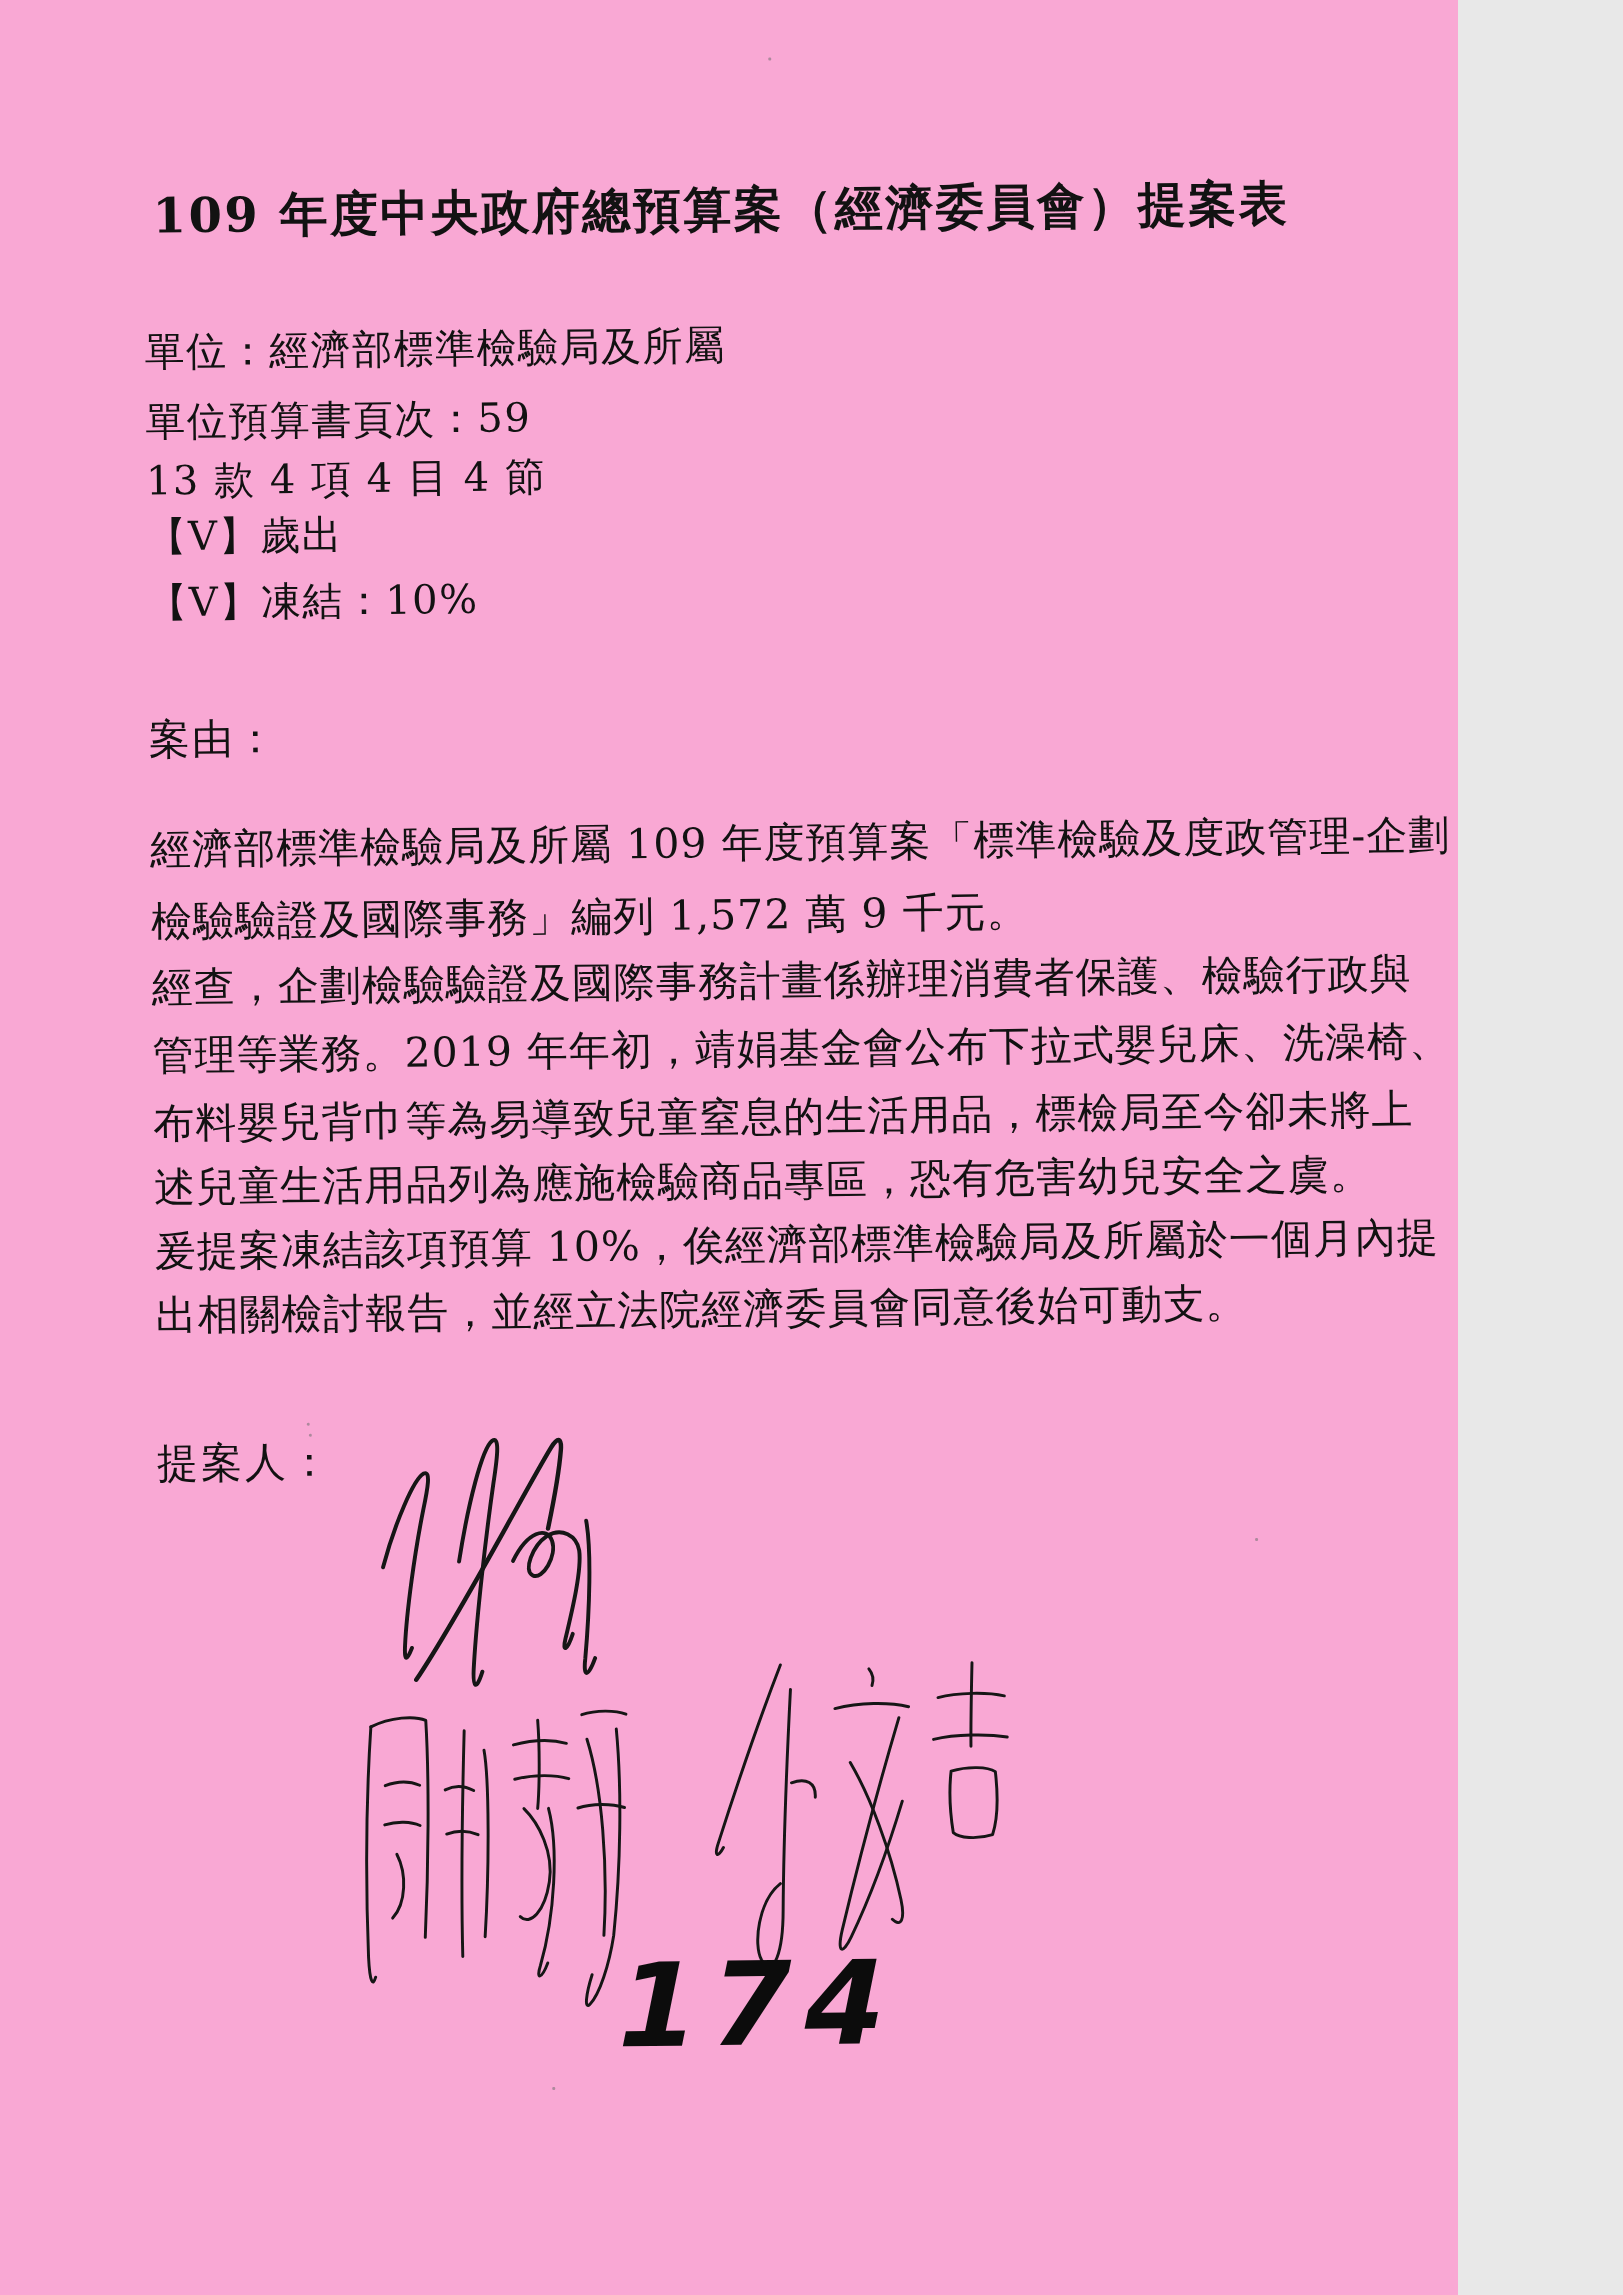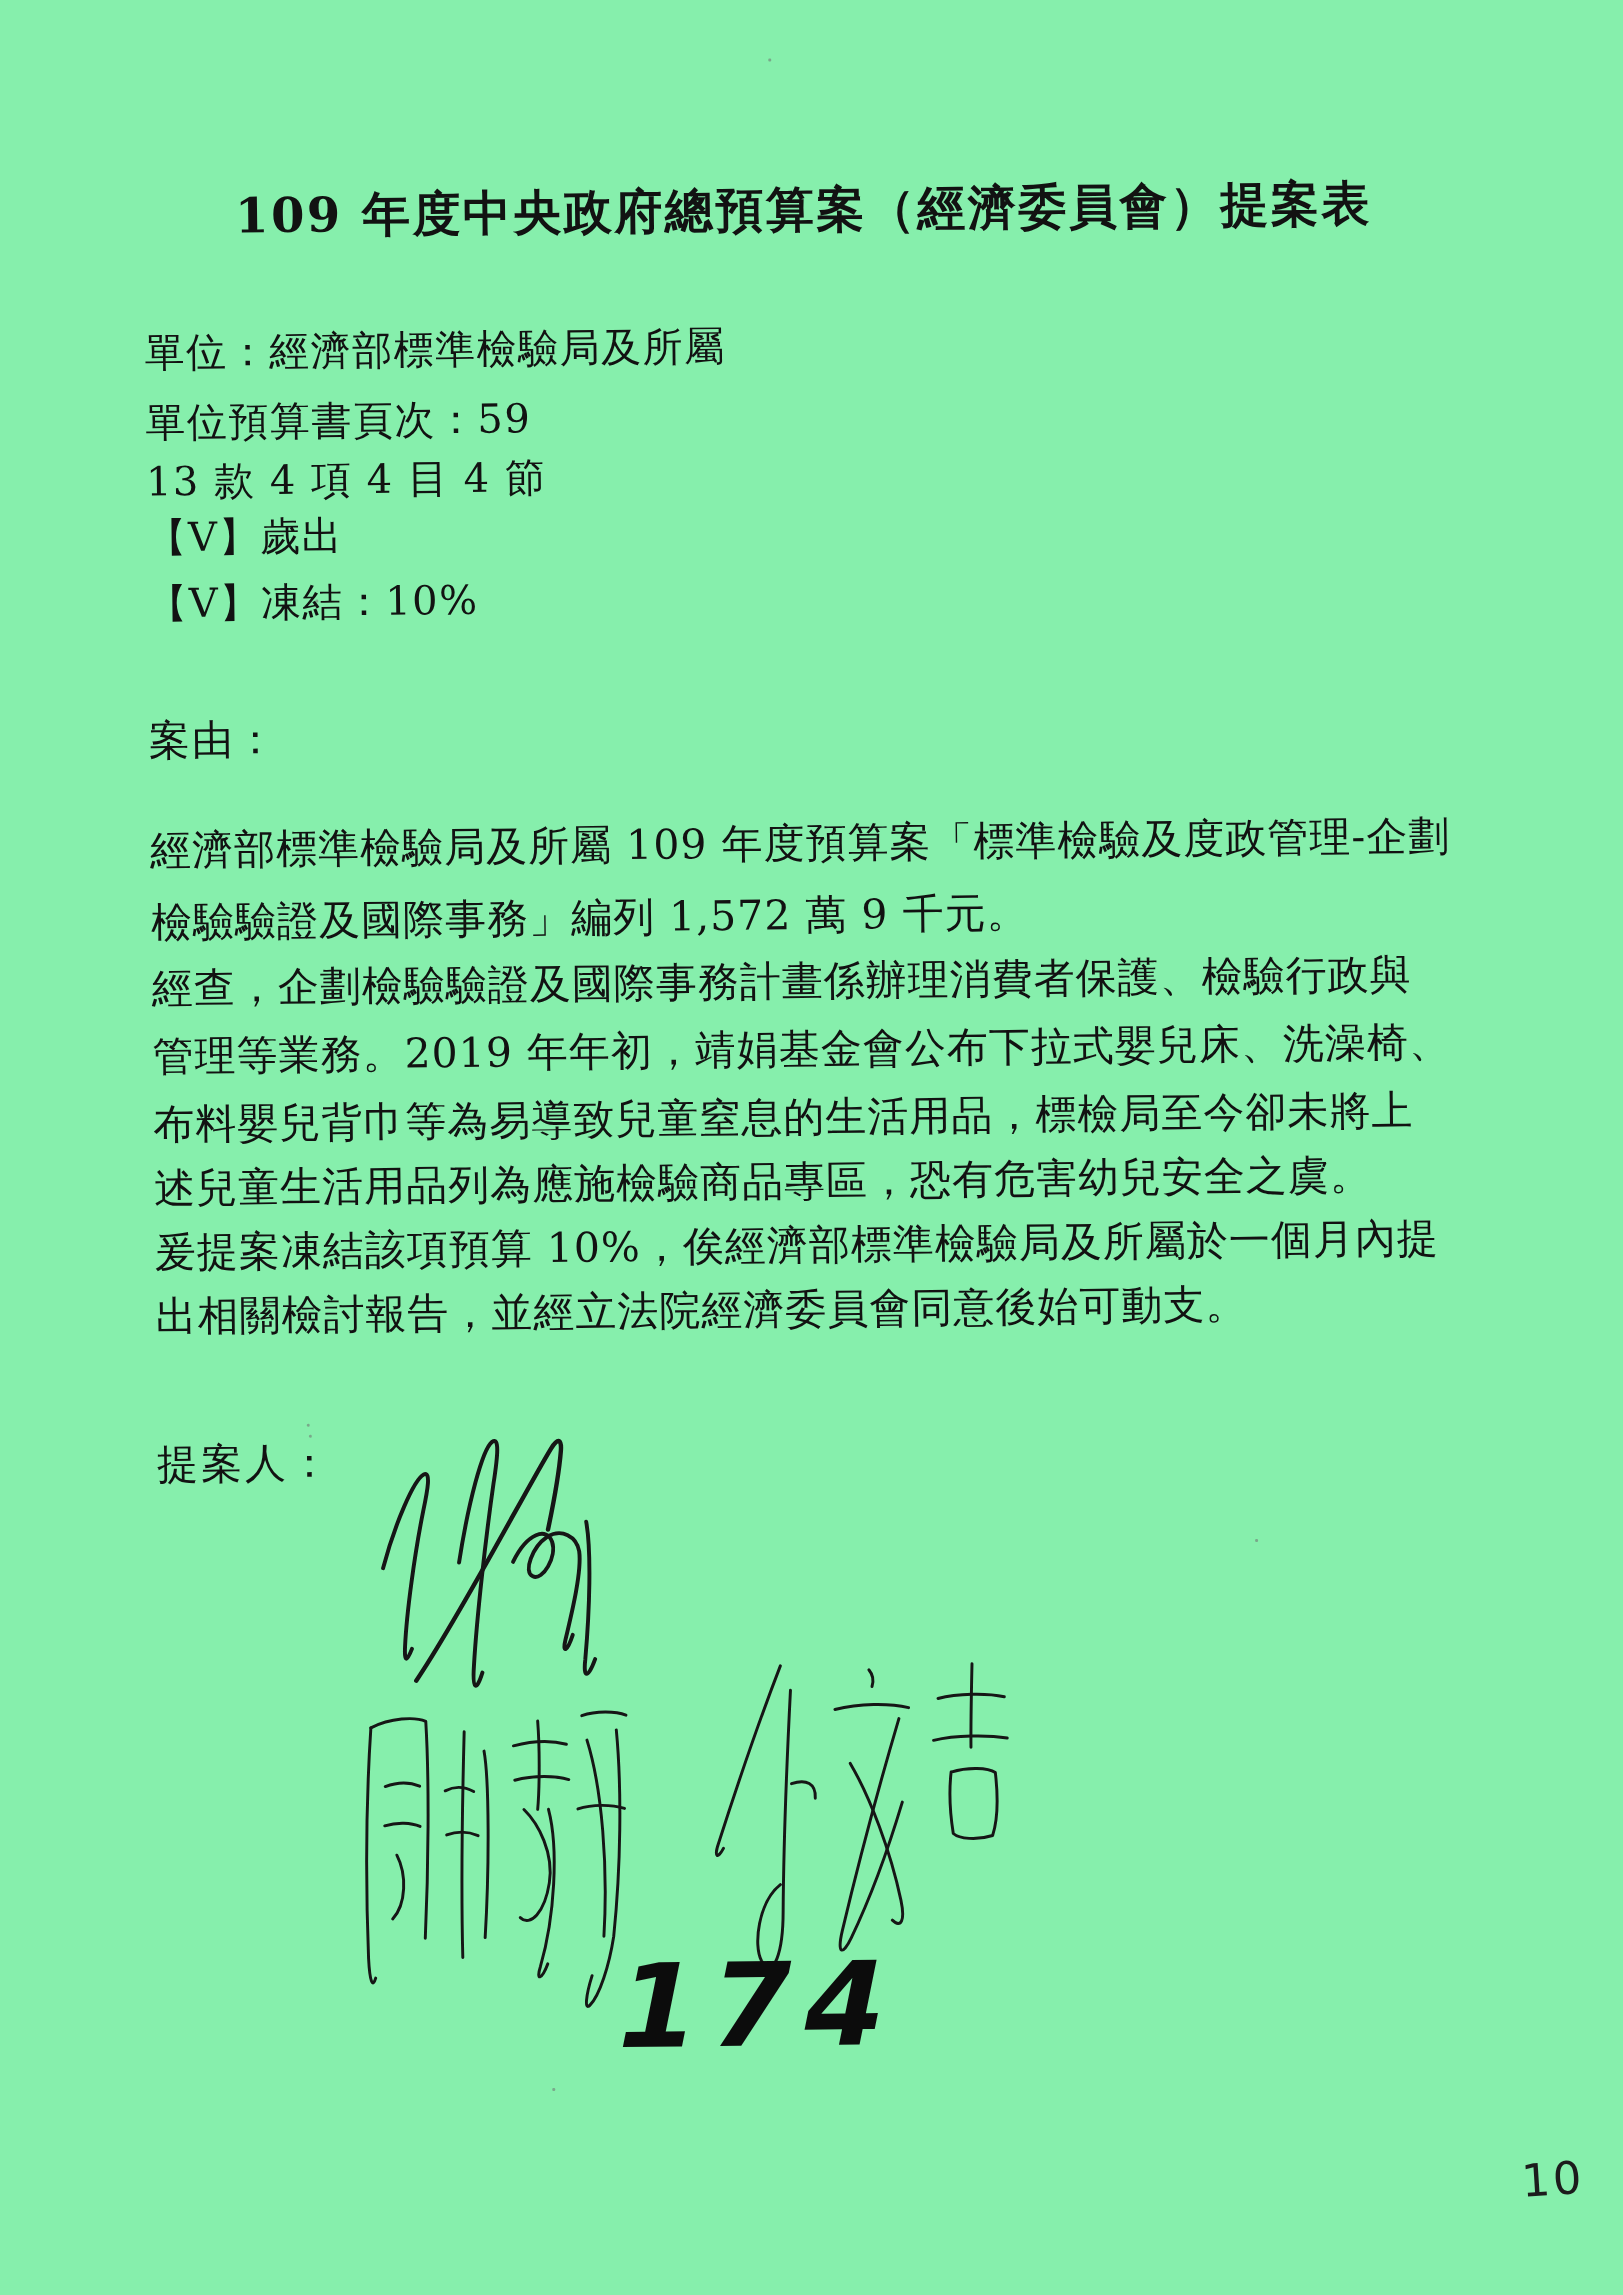--- a/index.html
+++ b/index.html
@@ -1,19 +1,19 @@
 <!DOCTYPE html>
 <html style="font-size:7.9px"><head>
 <meta charset="utf-8">
 <style>
   html,body{margin:0;padding:0;background:#e8e8e8;}
   .page{
     position:relative;
-    width:1623px;height:2295px;
-    background:#86efac;
+    width:1458px;height:2295px;
+    background:#f9a8d4;
     overflow:hidden;
     font-family:"DejaVu Serif","Liberation Serif",serif;
     color:#121212;
   }
   .skew{position:absolute;inset:0;transform:rotate(-0.65deg);transform-origin:50% 40%;}
   .title{
     position:absolute;top:178px;left:0;width:100%;
     text-align:center;margin:0;
     font-size:48px;font-weight:700;letter-spacing:2.5px;white-space:nowrap;
   }

